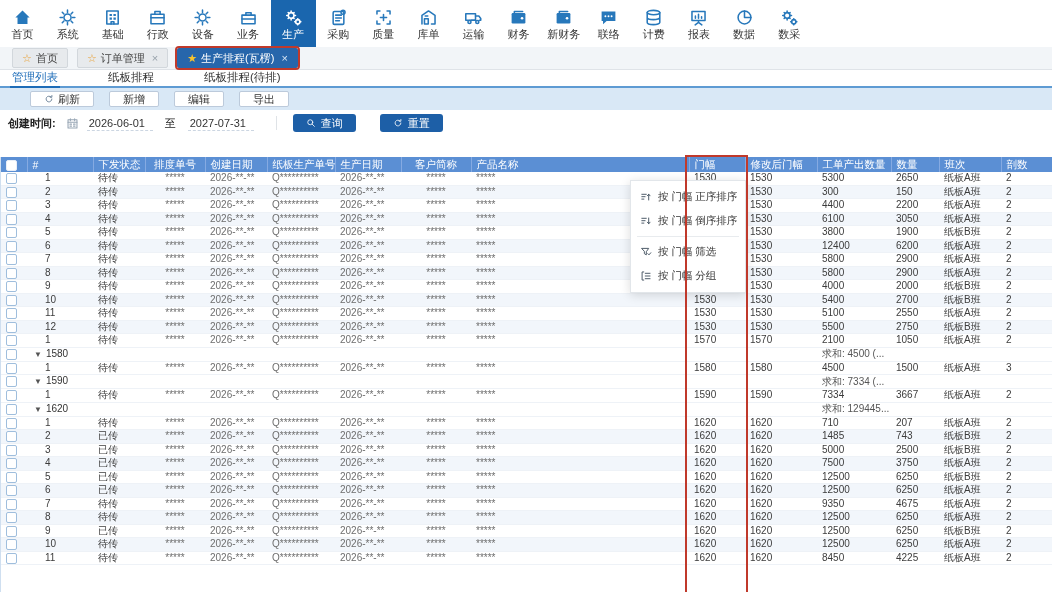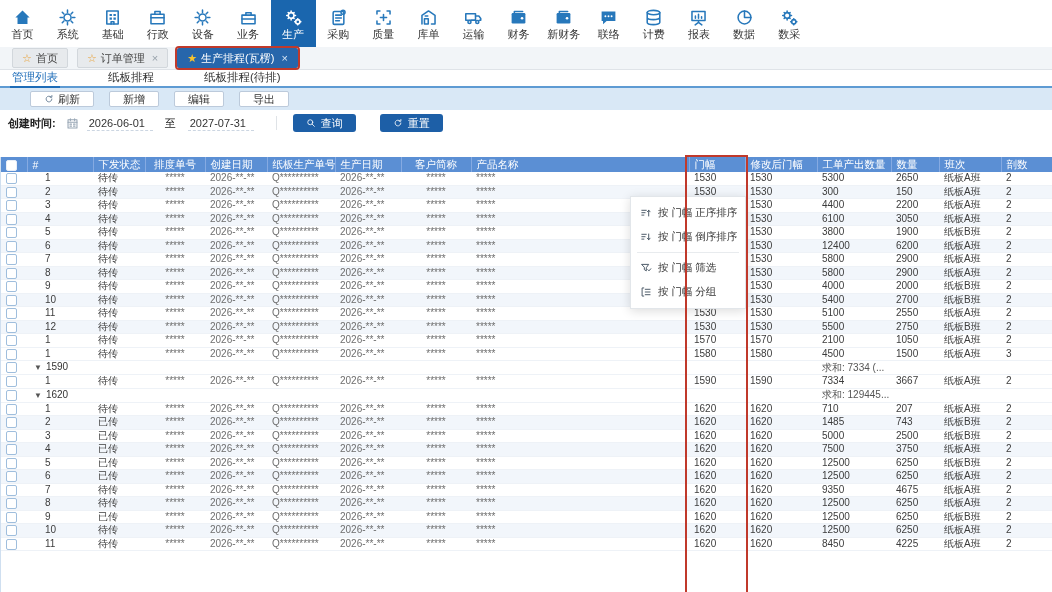--- a/index.html
+++ b/index.html
@@ -55,21 +55,21 @@
   tbody tr{border-bottom:1px solid #eef2f7;}
   tbody tr.alt{background:#f2f6fb;}
   td.c,th.c{text-align:center;}
   .cb{width:9px;height:9px;border:1px solid #9fbedd;border-radius:2px;background:#fff;display:inline-block;vertical-align:middle;cursor:pointer;}
   thead .cb{border-color:#e8eef8;}
   .caret{font-size:8px;color:#555;margin:0 4px 0 2px;}
   .group-cell{color:#333;}
   .sum-cell{color:#555;}
   .masked{color:#6e6e6e;}
   
-  #context-menu{position:absolute;left:630px;top:196px;width:114px;background:#fff;border:1px solid #e2e6ea;box-shadow:0 2px 10px rgba(0,0,0,.14);padding:4px 0;z-index:5;}
+  #context-menu{position:absolute;left:630px;top:180px;width:114px;background:#fff;border:1px solid #e2e6ea;box-shadow:0 2px 10px rgba(0,0,0,.14);padding:4px 0;z-index:5;}
   .menu-item{height:24px;display:flex;align-items:center;gap:6px;padding:0 9px;font-size:10.5px;color:#333;cursor:pointer;white-space:nowrap;}
   .menu-item .ic{color:#4a5866;}
   .menu-item .ic svg{width:12px;height:12px;}
   .menu-divider{height:1px;background:#e8ebee;margin:3px 6px;}
   
   .ann{position:absolute;border:2px solid var(--ann,#c0392b);z-index:9;pointer-events:none;}
   #ann-col{left:685px;top:155px;width:59px;height:435px;}
 </style>
 </head>
 <body>
@@ -578,20 +578,30 @@
             <td class="masked">*****</td>
             <td>1570</td>
             <td>1570</td>
             <td>2100</td>
             <td>1050</td>
             <td>纸板A班</td>
             <td>2</td>
           </tr>
           <tr>
             <td><span class="cb"></span></td>
+            <td class="group-cell" colspan="8"><span class="caret">▼</span><span>1580</span></td>
+            <td></td>
+            <td></td>
+            <td class="sum-cell">求和: 4500 (...</td>
+            <td></td>
+            <td></td>
+            <td></td>
+          </tr>
+          <tr>
+            <td><span class="cb"></span></td>
             <td style="padding-left: 18px;">1</td>
             <td>待传</td>
             <td class="c masked">*****</td>
             <td class="masked">2026-**-**</td>
             <td class="masked">Q**********</td>
             <td class="masked">2026-**-**</td>
             <td class="c masked">*****</td>
             <td class="masked">*****</td>
             <td>1580</td>
             <td>1580</td>

